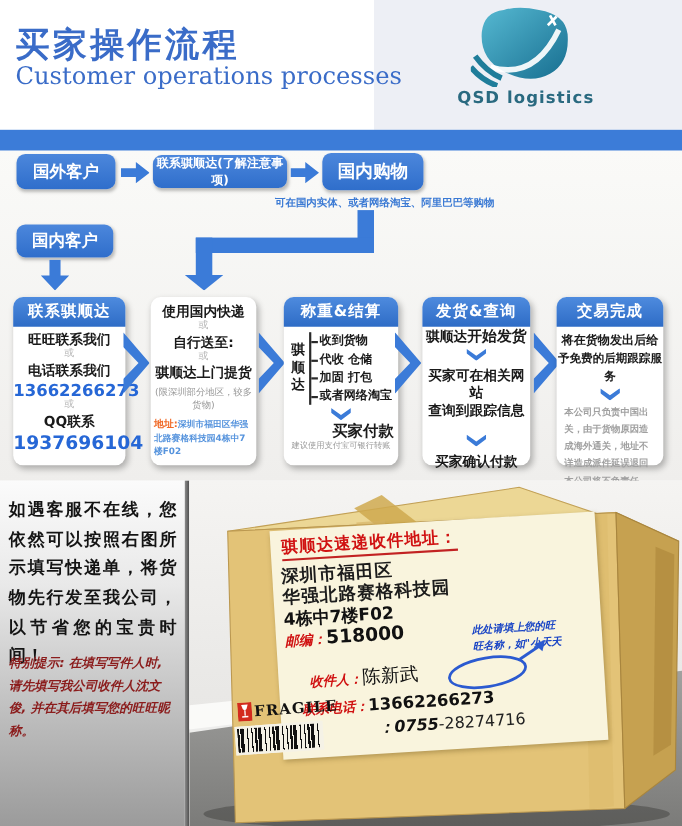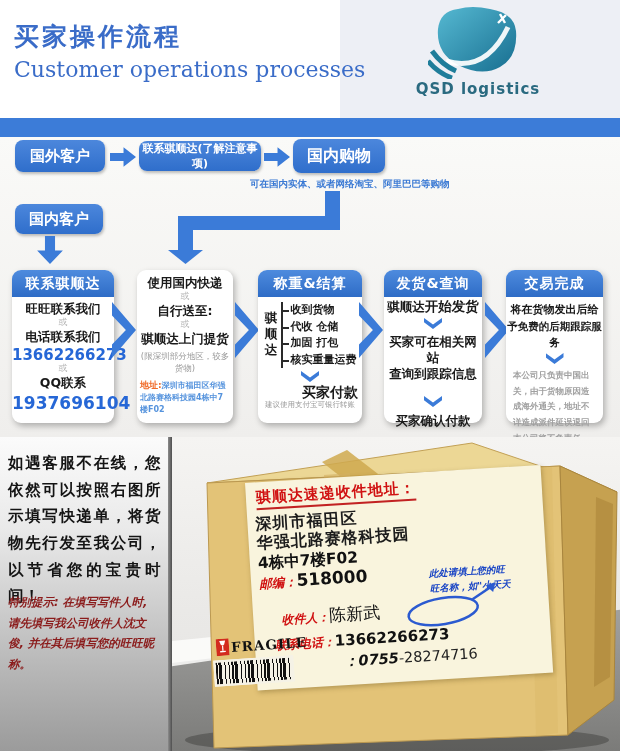--- a/index.html
+++ b/index.html
@@ -2,21 +2,21 @@
 <html><head>
 <meta charset="utf-8">
 <style>
   html,body{margin:0;padding:0;background:#ffffff;}
   #stage{position:relative;width:620px;height:751px;overflow:hidden;background:#fff;
          font-family:"DejaVu Sans","Liberation Sans",sans-serif;}
   .abs{position:absolute;}
 
   
   #hdr-right-bg{left:340px;top:0;width:280px;height:118px;background:#edeff5;}
-  #title-zh{left:14px;top:20px;font-size:25px;font-weight:bold;color:#3a6cc8;letter-spacing:3px;}
+  #title-zh{left:14px;top:20px;font-size:31px;font-weight:bold;color:#3a6cc8;letter-spacing:3px;}
   #title-en{left:14px;top:57px;font-size:22px;color:#3a6cc8;font-family:"DejaVu Serif","Liberation Serif",serif;}
   #logo-text{left:408px;top:80px;width:140px;text-align:center;font-size:15px;font-weight:bold;color:#2a6a80;letter-spacing:1px;}
   #blue-bar{left:0;top:118px;width:620px;height:19px;background:#3c7cd8;}
 
   
   #flow-bg{left:0;top:137px;width:620px;height:300px;background:linear-gradient(180deg,#fafaf8,#efeeec);}
   .bluebox{background:linear-gradient(180deg,#4c87dc,#2f6ecb);color:#fff;font-weight:bold;
            border-radius:8px;display:flex;align-items:center;justify-content:center;
            box-shadow:1px 2px 3px rgba(0,0,0,.25);text-align:center;}
   .arrow-right{background:#3b7bd8;clip-path:polygon(0 32%,52% 32%,52% 6%,100% 50%,52% 94%,52% 68%,0 68%);}
@@ -145,21 +145,21 @@
   <div class="abs chev-right" style="left:235px;top:302px;width:24px;height:56px;"></div>
 
   <div class="card" style="left:258px;width:104px;">
     <div class="card-h">称重&amp;结算</div>
     <div class="c3-grid">
       <div class="c3-side">骐顺达</div>
       <div class="c3-list">
         <div class="c3-item">收到货物</div>
         <div class="c3-item">代收 仓储</div>
         <div class="c3-item">加固 打包</div>
-        <div class="c3-item">核实重量运费</div>
+        <div class="c3-item">或者网络淘宝</div>
       </div>
     </div>
     <div class="cd chev-down"></div>
     <div class="ln" style="font-size:14px;padding-left:40px;">买家付款</div>
     <div class="small-gray" style="font-size:7.5px;white-space:nowrap;">建议使用支付宝可银行转账</div>
   </div>
   <div class="abs chev-right" style="left:359px;top:302px;width:24px;height:56px;"></div>
 
   <div class="card" style="left:384px;width:98px;">
     <div class="card-h">发货&amp;查询</div>

